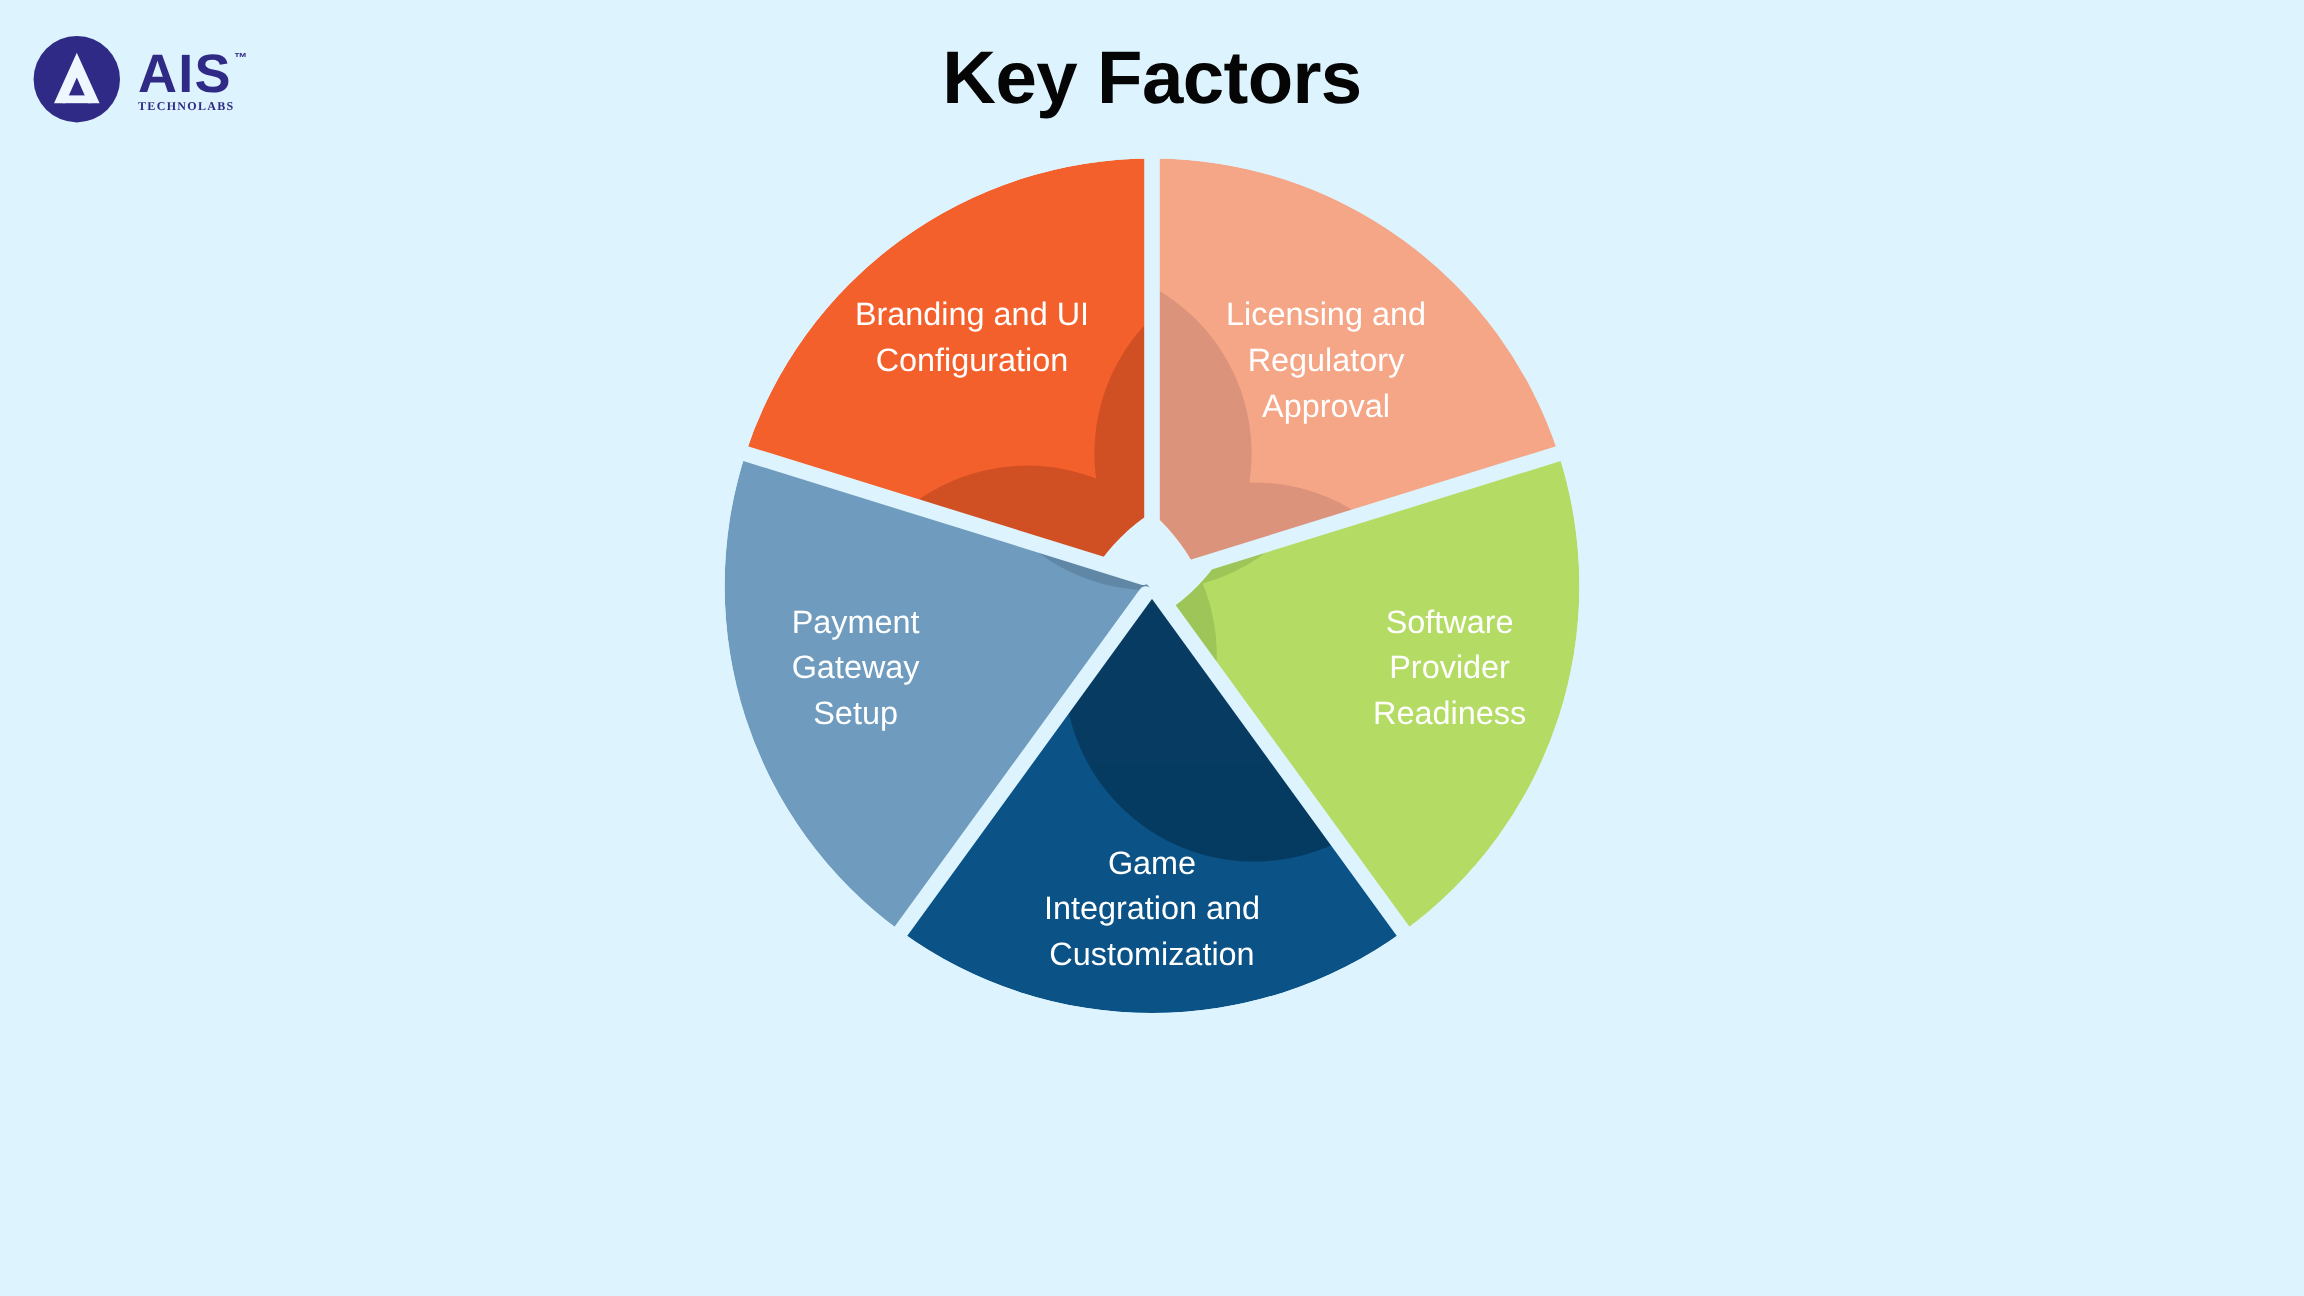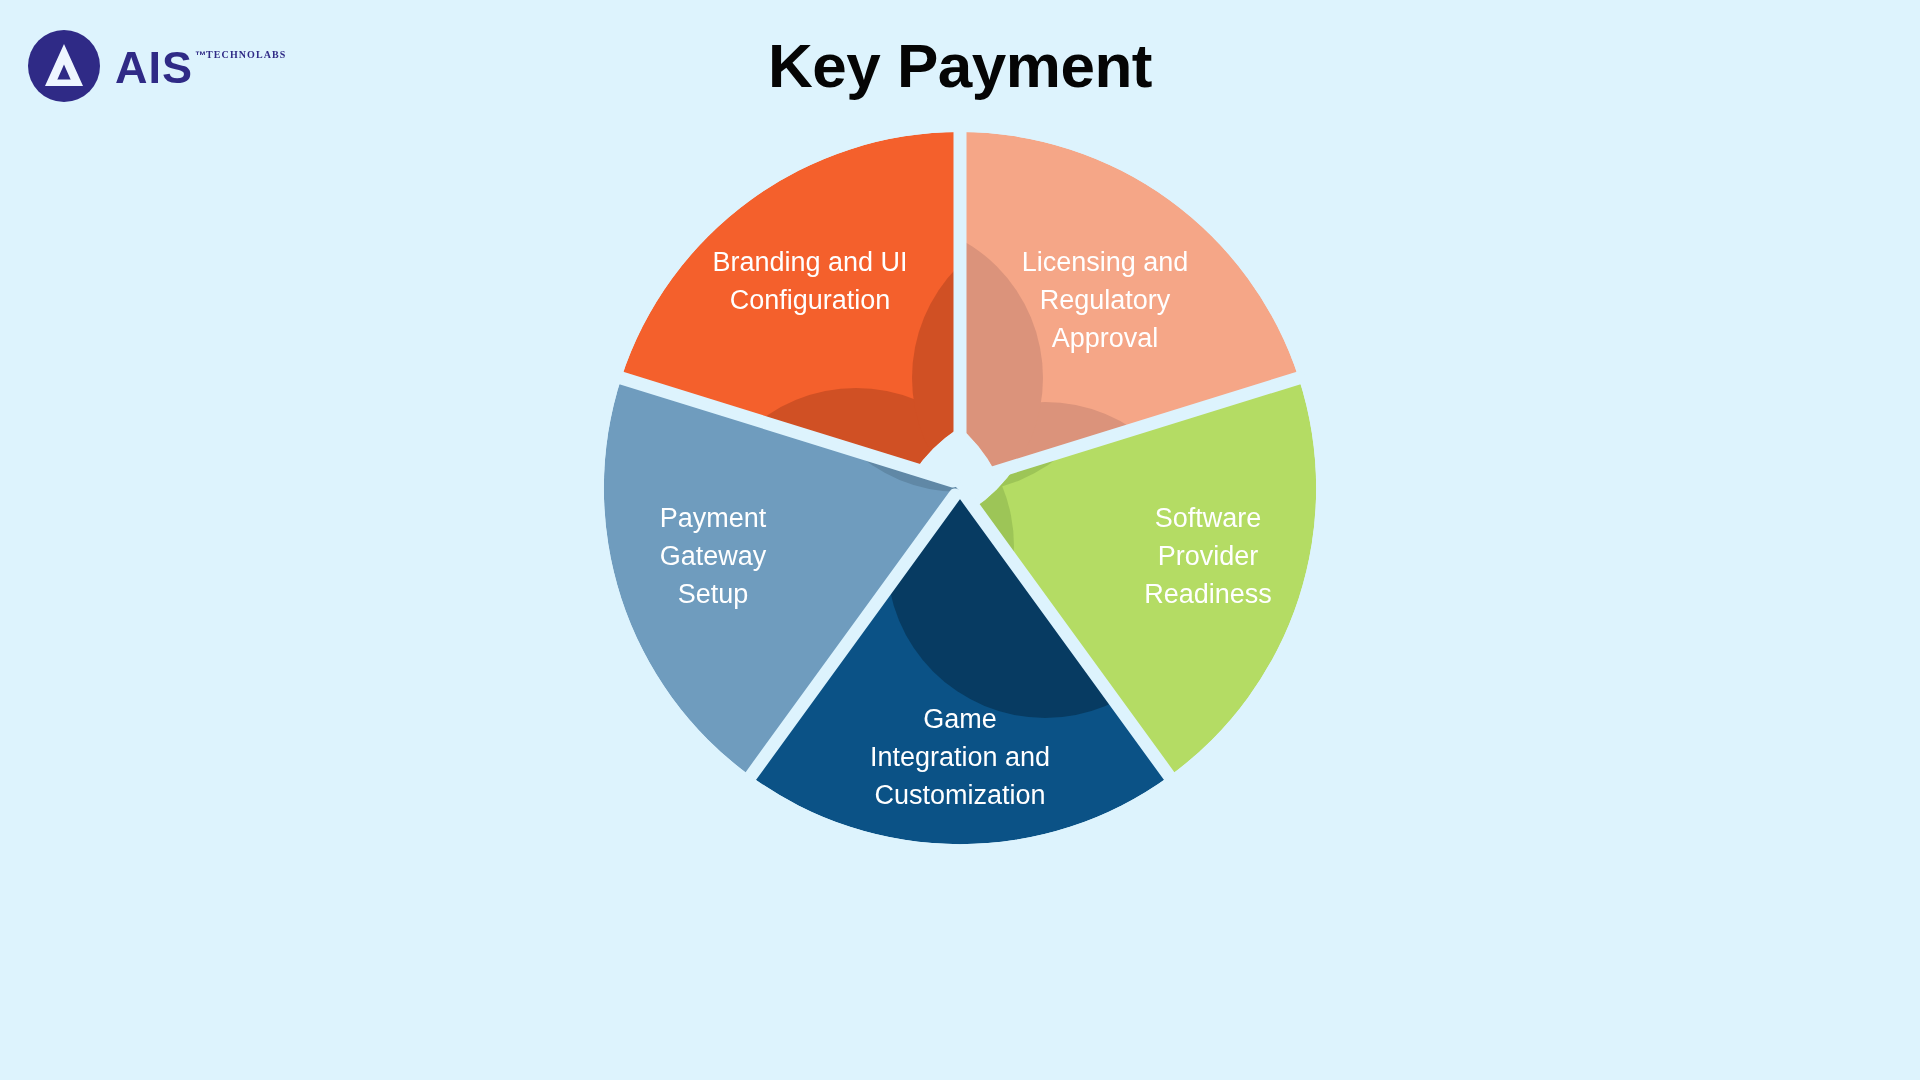--- a/index.html
+++ b/index.html
@@ -26,21 +26,21 @@
     align-items: center;
     gap: 13px;
   }
   #logo-mark {
     width: 76px;
     height: 76px;
     flex: 0 0 76px;
   }
   #logo-word {
     display: flex;
-    flex-direction: row;
+    flex-direction: column;
     justify-content: center;
     padding-top: 4px;
   }
   #logo-ais-row {
     display: flex;
     align-items: flex-start;
   }
   #logo-ais {
     font-family: "Liberation Sans", sans-serif;
     font-weight: 700;
@@ -117,21 +117,21 @@
   </svg>
   <div id="logo-word">
     <div id="logo-ais-row">
       <span id="logo-ais">AIS</span>
       <span id="logo-tm">™</span>
     </div>
     <div id="logo-sub">TECHNOLABS</div>
   </div>
 </div>
 
-<h1 id="page-title">Key Payment</h1>
+<h1 id="page-title">Key Factors</h1>
 
 <div id="diagram-wrap">
   <svg id="diagram-svg" viewBox="0 0 720 720">
     <defs>
 
       <clipPath id="clip-branding">
         <path d="M360,360 L360,4 A356,356 0 0 0 21.3,250 Z"></path>
       </clipPath>
       <clipPath id="clip-licensing">
         <path d="M360,360 L360,4 A356,356 0 0 1 698.7,250 Z"></path>

